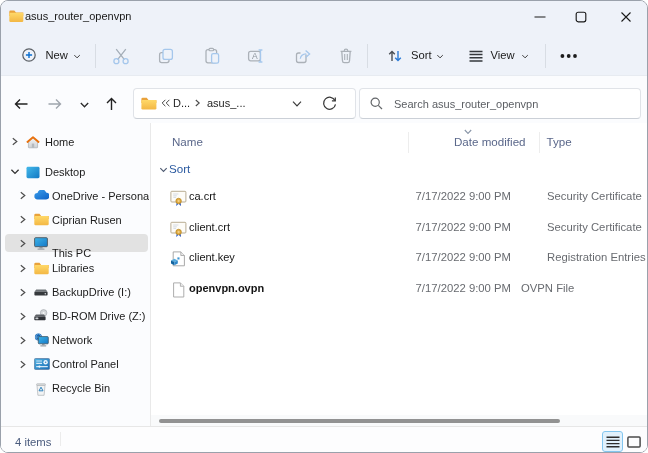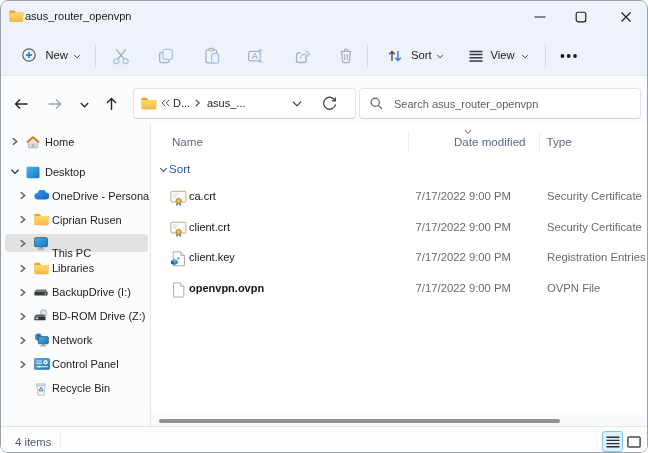--- a/index.html
+++ b/index.html
@@ -358,21 +358,21 @@
   <div class="abs t12" style="left:188px;top:250px;color:#151515;">client.key</div>
   <div class="abs muted" style="left:414.5px;top:250px;">7/17/2022 9:00 PM</div>
   <div class="abs muted" style="left:546px;top:250px;">Registration Entries</div>
 
   <svg class="abs" style="left:169px;top:280.5px;" width="17" height="16" viewBox="0 0 17 16">
     <path d="M3.6 0.9 H10.4 L13.8 4.3 V15 H3.6 Z" fill="#fff" stroke="#a9a9a9" stroke-width="0.95"></path>
     <path d="M10.4 0.9 V4.3 H13.8" fill="#ededed" stroke="#a9a9a9" stroke-width="0.85"></path>
   </svg>
   <div class="abs t12" style="left:188px;top:280.5px;color:#151515;font-weight:bold;">openvpn.ovpn</div>
   <div class="abs muted" style="left:414.5px;top:280.5px;">7/17/2022 9:00 PM</div>
-  <div class="abs muted" style="left:546px;top:280.5px;">OVPN File</div>
+  <div class="abs muted" style="left:520px;top:280.5px;">OVPN File</div>
 
   <div class="abs" style="left:150px;top:414px;width:496px;height:11px;background:#f9fafb;"></div>
   <div class="abs" style="left:158px;top:417.5px;width:401px;height:4px;background:#929292;border-radius:2px;"></div>
 
   <div class="abs" style="left:0;top:425px;width:646px;height:26px;background:#fdfdfe;border-top:1px solid #e7e7e7;"></div>
   <div class="abs" style="left:14px;top:435px;font-size:11.3px;color:#4a5b7d;">4 items</div>
   <div class="abs" style="left:59px;top:431px;width:1px;height:14px;background:#ececec;"></div>
   <div class="abs" style="left:601px;top:430px;width:19px;height:19px;background:#e1f1fc;border:1px solid #83c6ef;border-radius:3px;"></div>
   <svg class="abs" style="left:604.5px;top:434.5px;" width="14" height="12" viewBox="0 0 14 12">
     <path d="M0.5 1.2 H13.5 M0.5 4.4 H13.5 M0.5 7.6 H13.5 M0.5 10.8 H13.5" stroke="#2d2d2d" stroke-width="1.4"></path>

